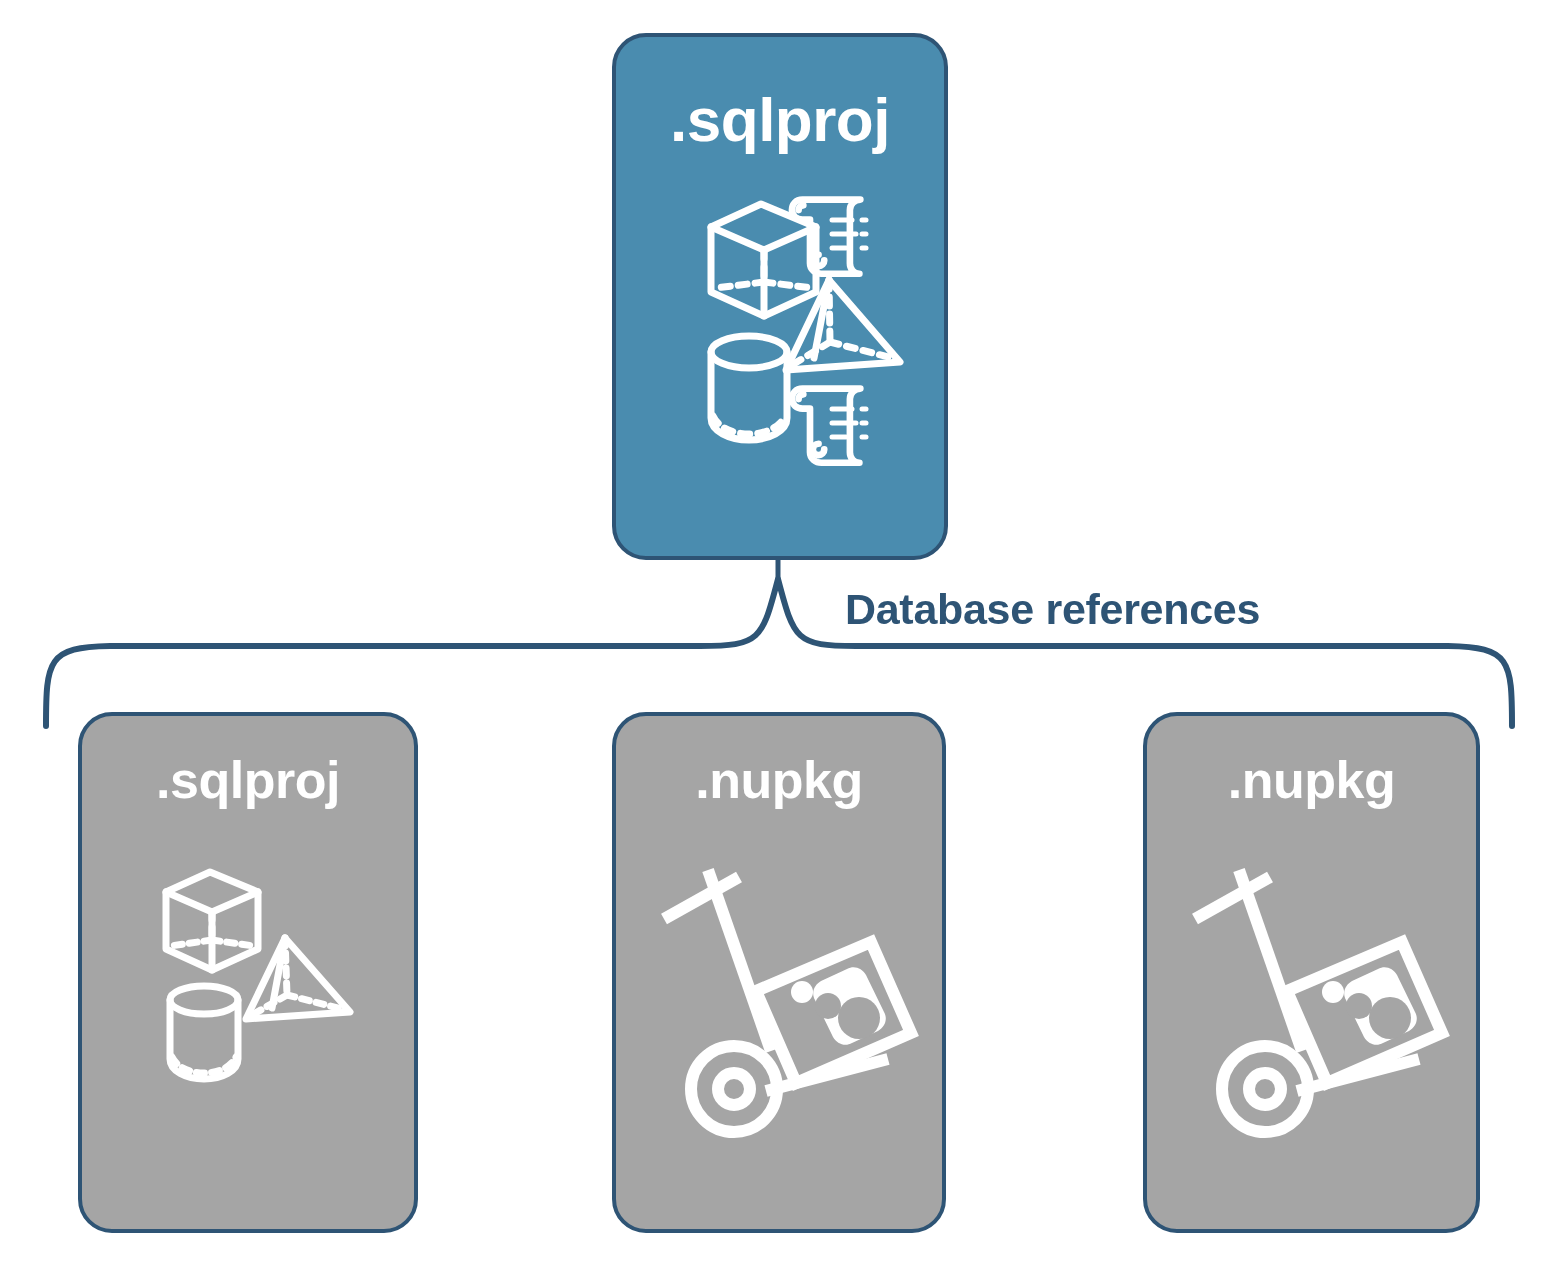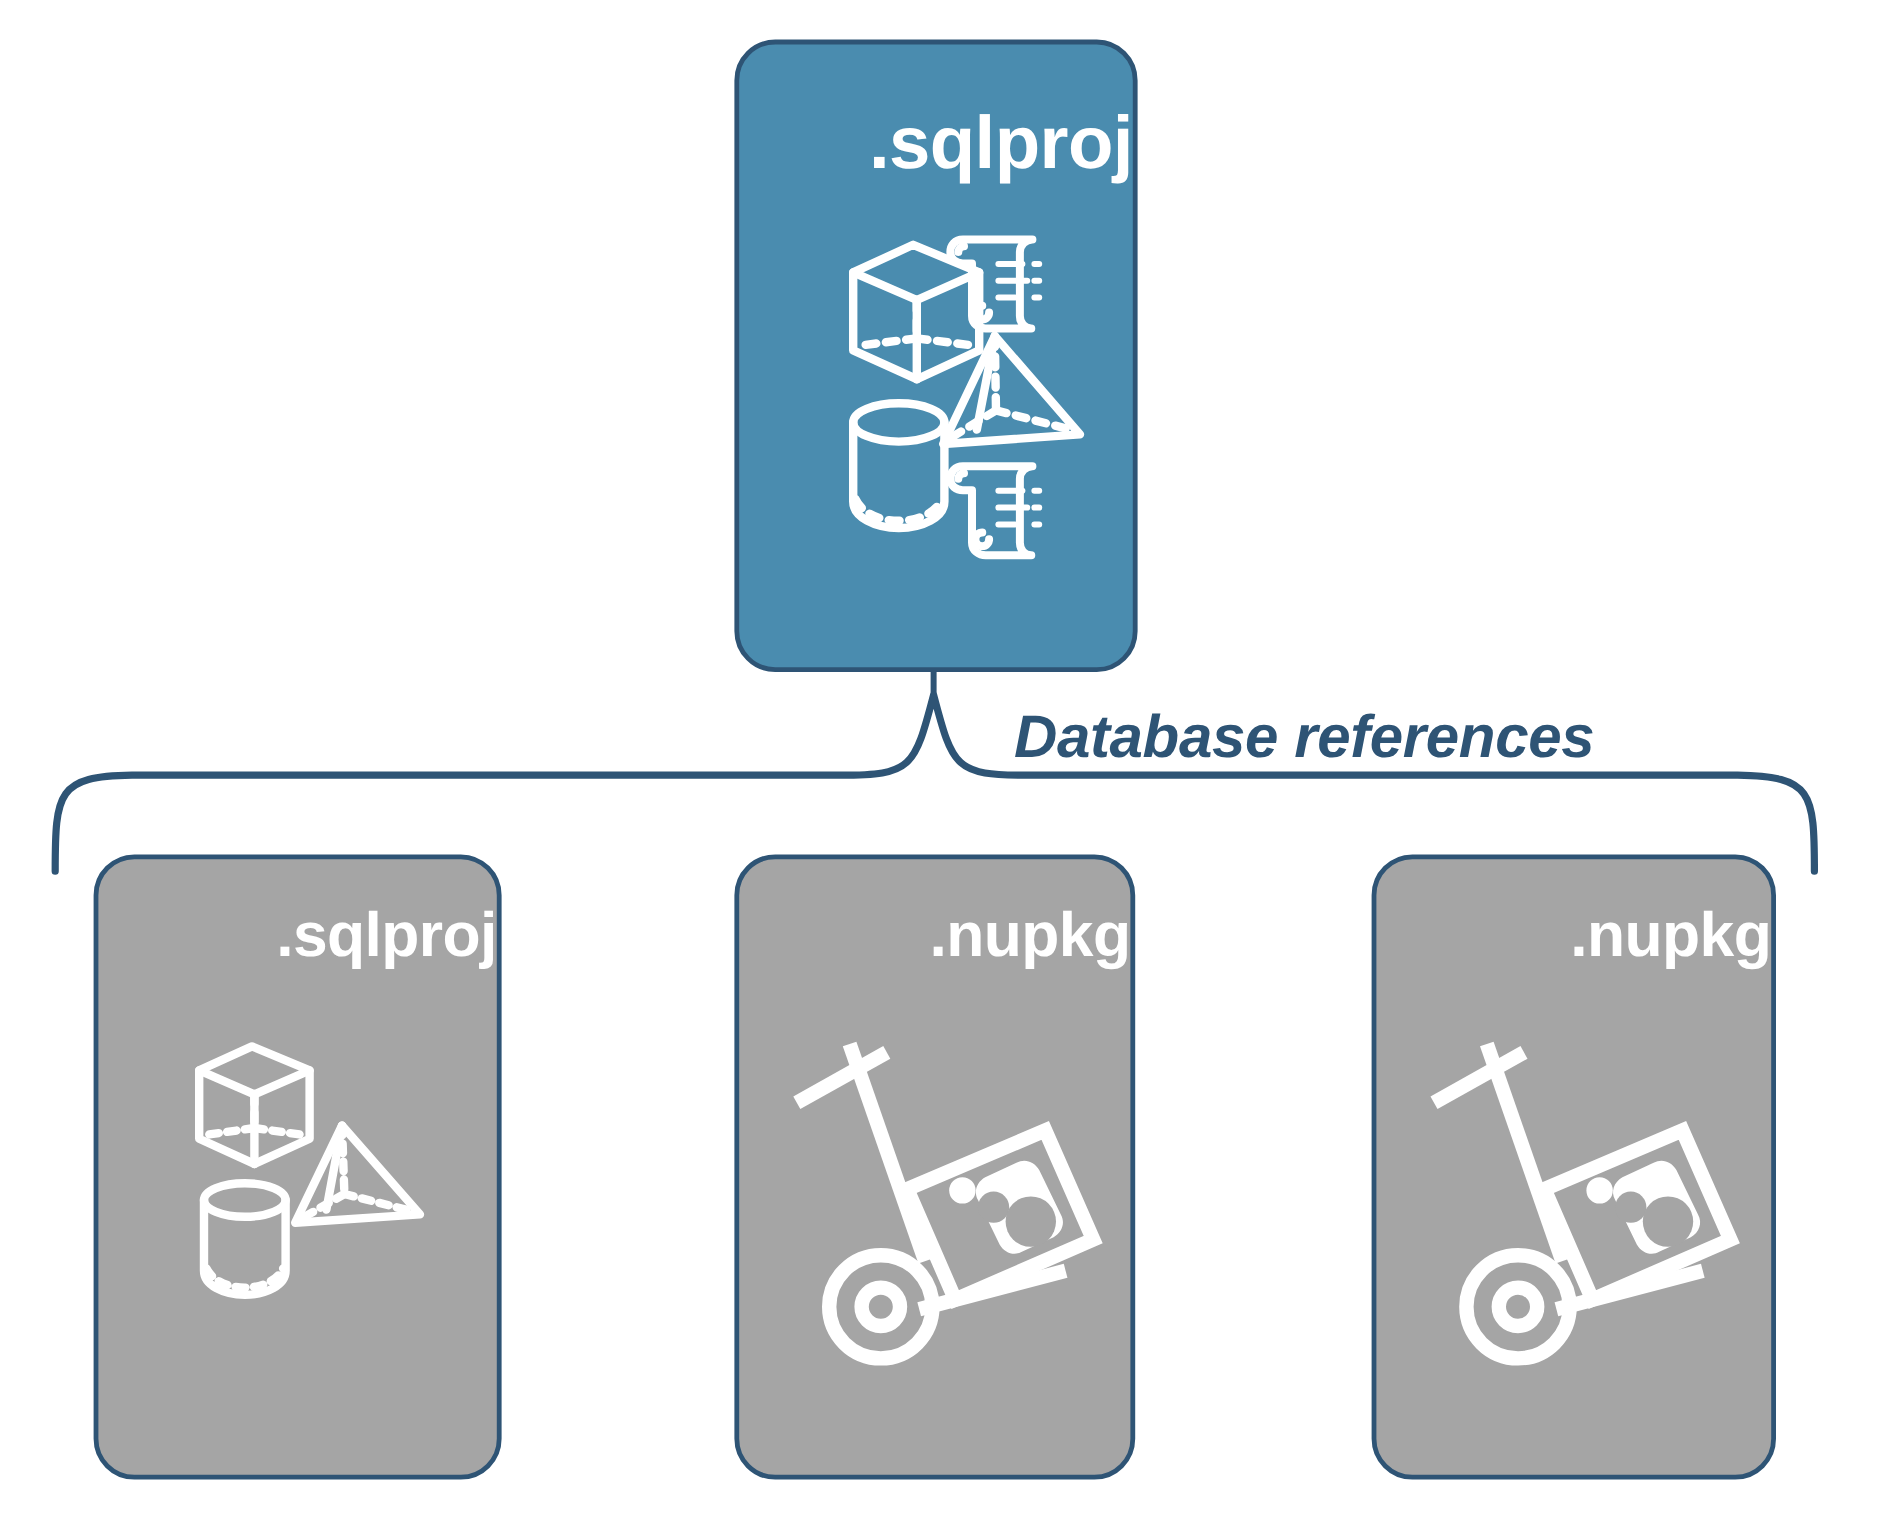--- a/index.html
+++ b/index.html
@@ -25,21 +25,21 @@
     border-radius: 34px;
     box-sizing: border-box;
   }
   .card.primary { background: #4A8CAF; }
   .card.muted   { background: #A5A5A5; }
 
   .card-title {
     position: absolute;
     left: 0;
     right: 0;
-    text-align: right;
+    text-align: center;
     color: #ffffff;
     font-weight: bold;
     letter-spacing: -0.5px;
     line-height: 1;
     user-select: none;
   }
   .card.primary .card-title {
     top: 52px;
     font-size: 62px;
   }
@@ -61,27 +61,26 @@
     top: 0;
     width: 1566px;
     height: 1274px;
     pointer-events: none;
   }
 
   #bracket-label {
     position: absolute;
     left: 845px;
     top: 585px;
-    font-size: 50px;
+    font-size: 43px;
     font-weight: bold;
     color: #2E5475;
     letter-spacing: -0.3px;
     white-space: nowrap;
     user-select: none;
-    font-style: italic;
   }
 </style>
 </head>
 <body>
 
 <div id="canvas">
 
   <svg id="connector" viewBox="0 0 1566 1274" xmlns="http://www.w3.org/2000/svg">
 
     <path d="M 778 560 L 778 580" fill="none" stroke="#2E5475" stroke-width="5"></path>

